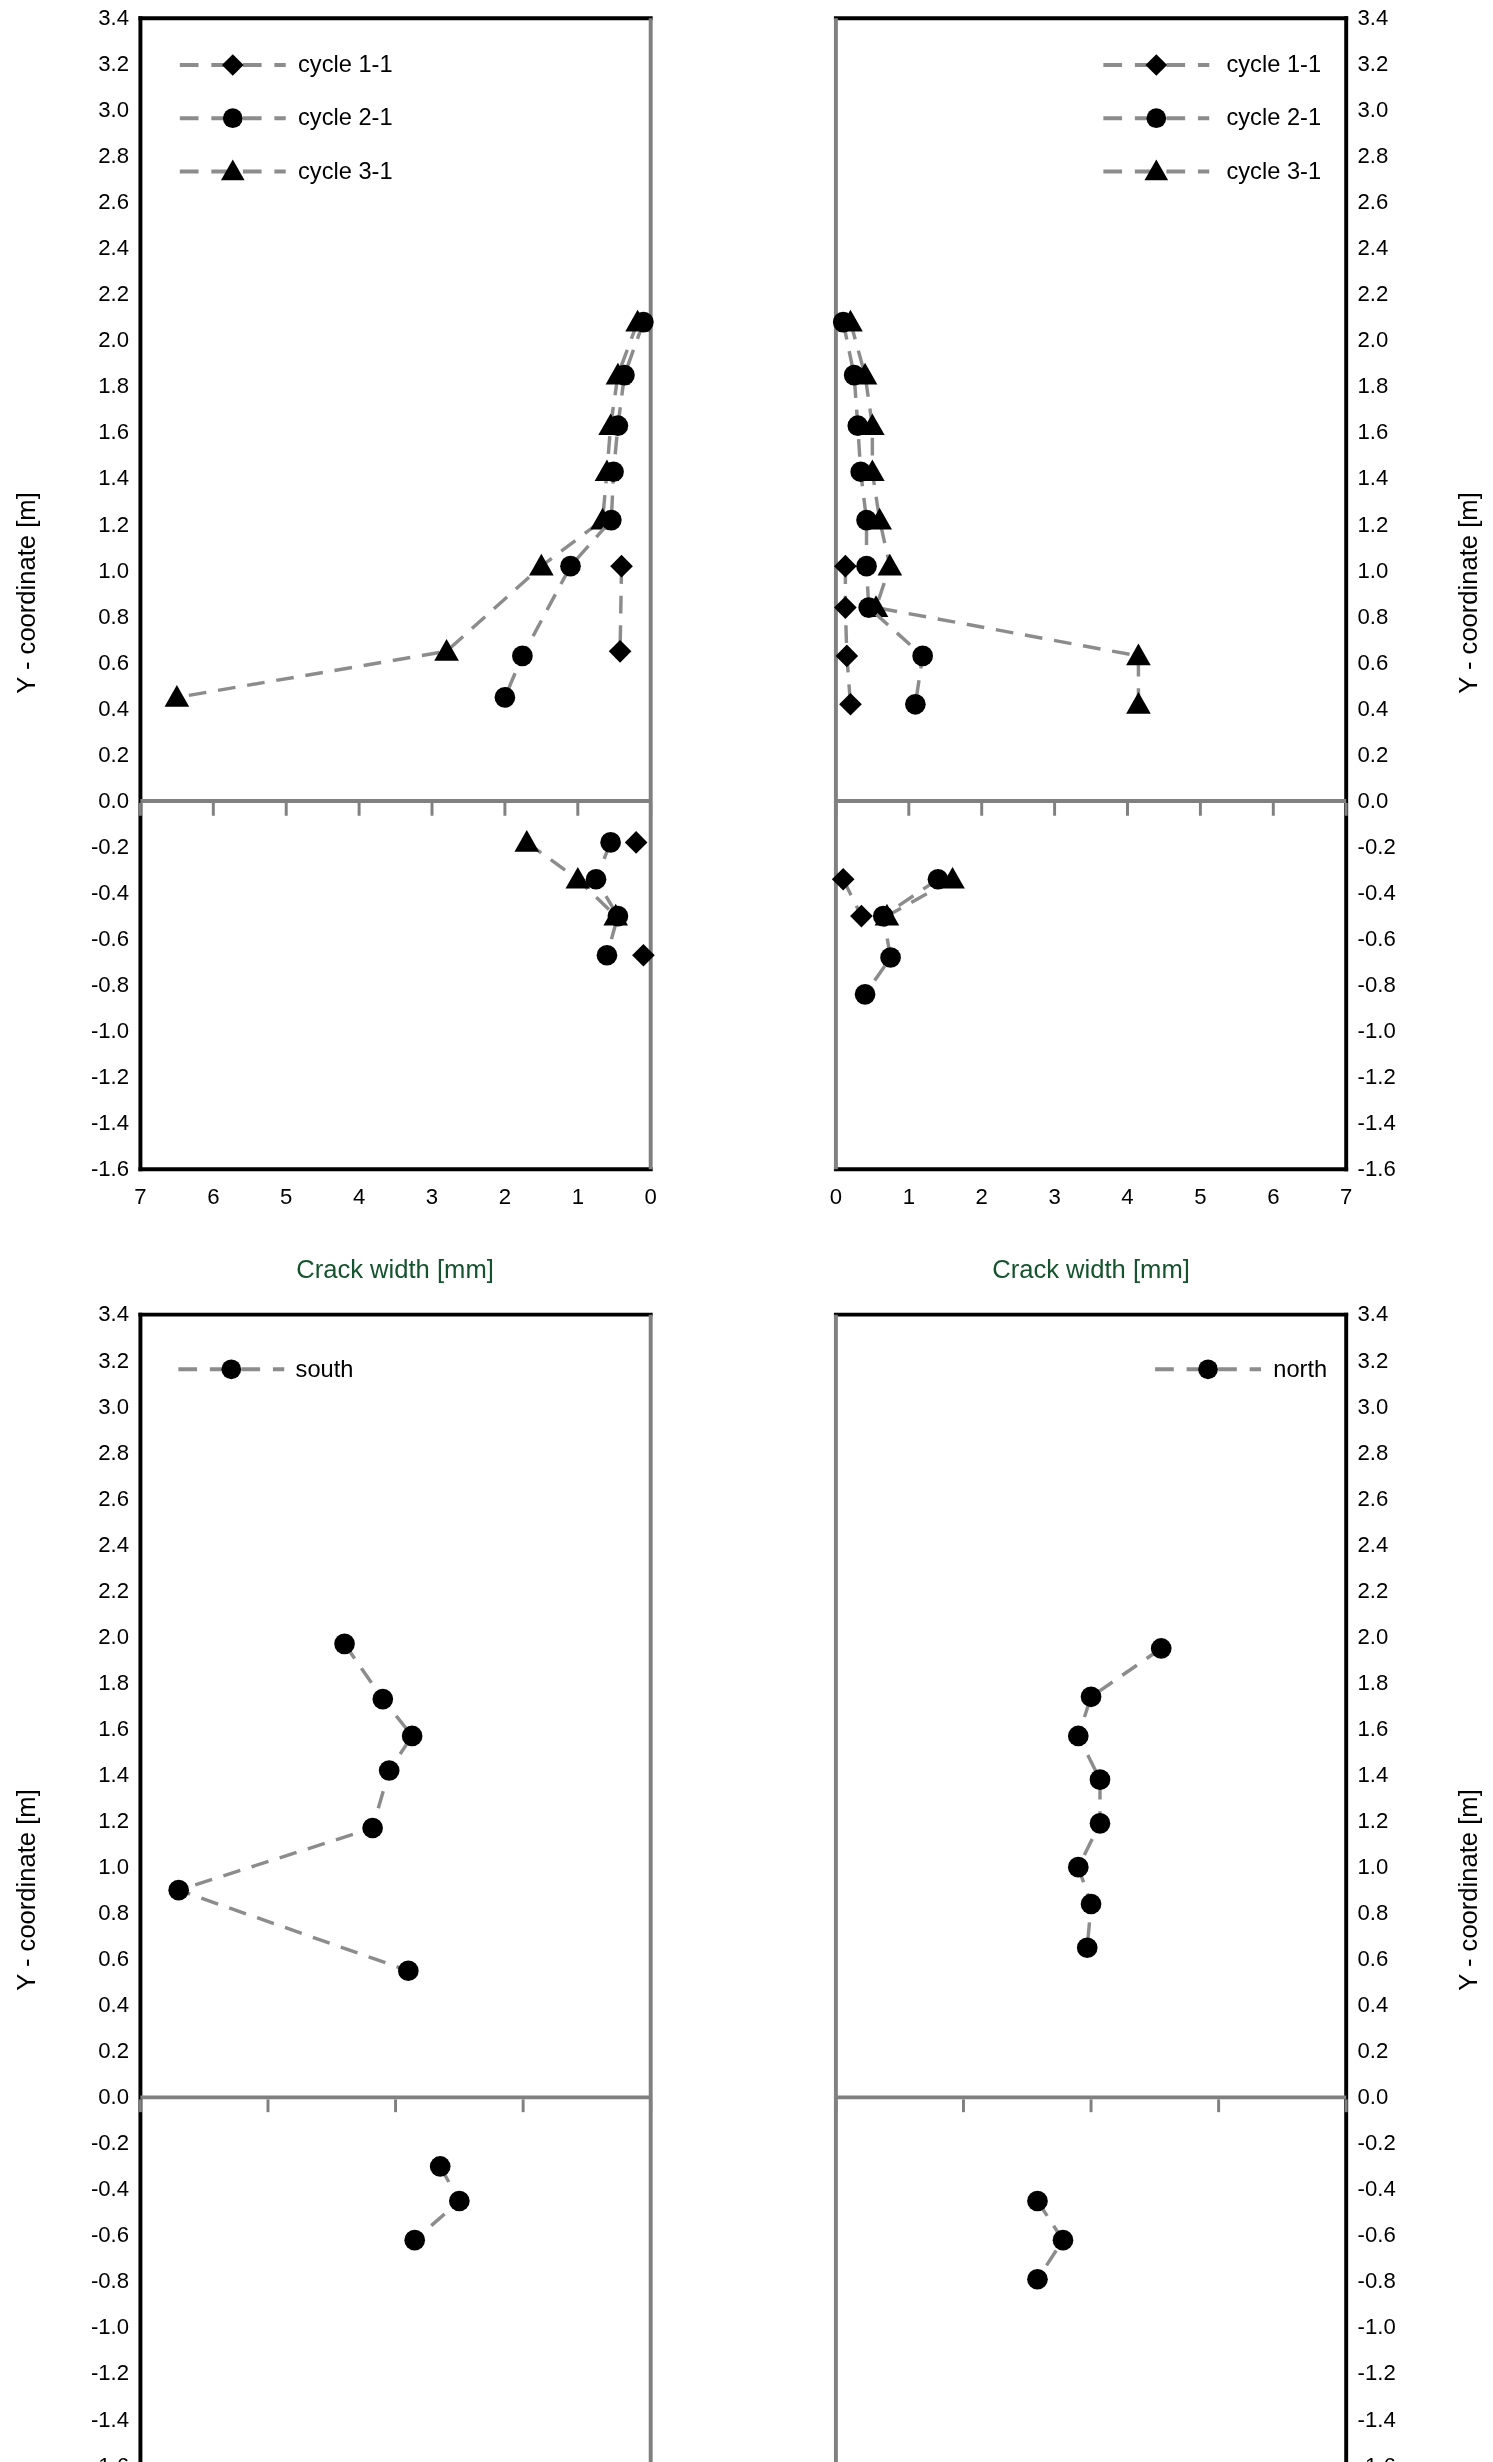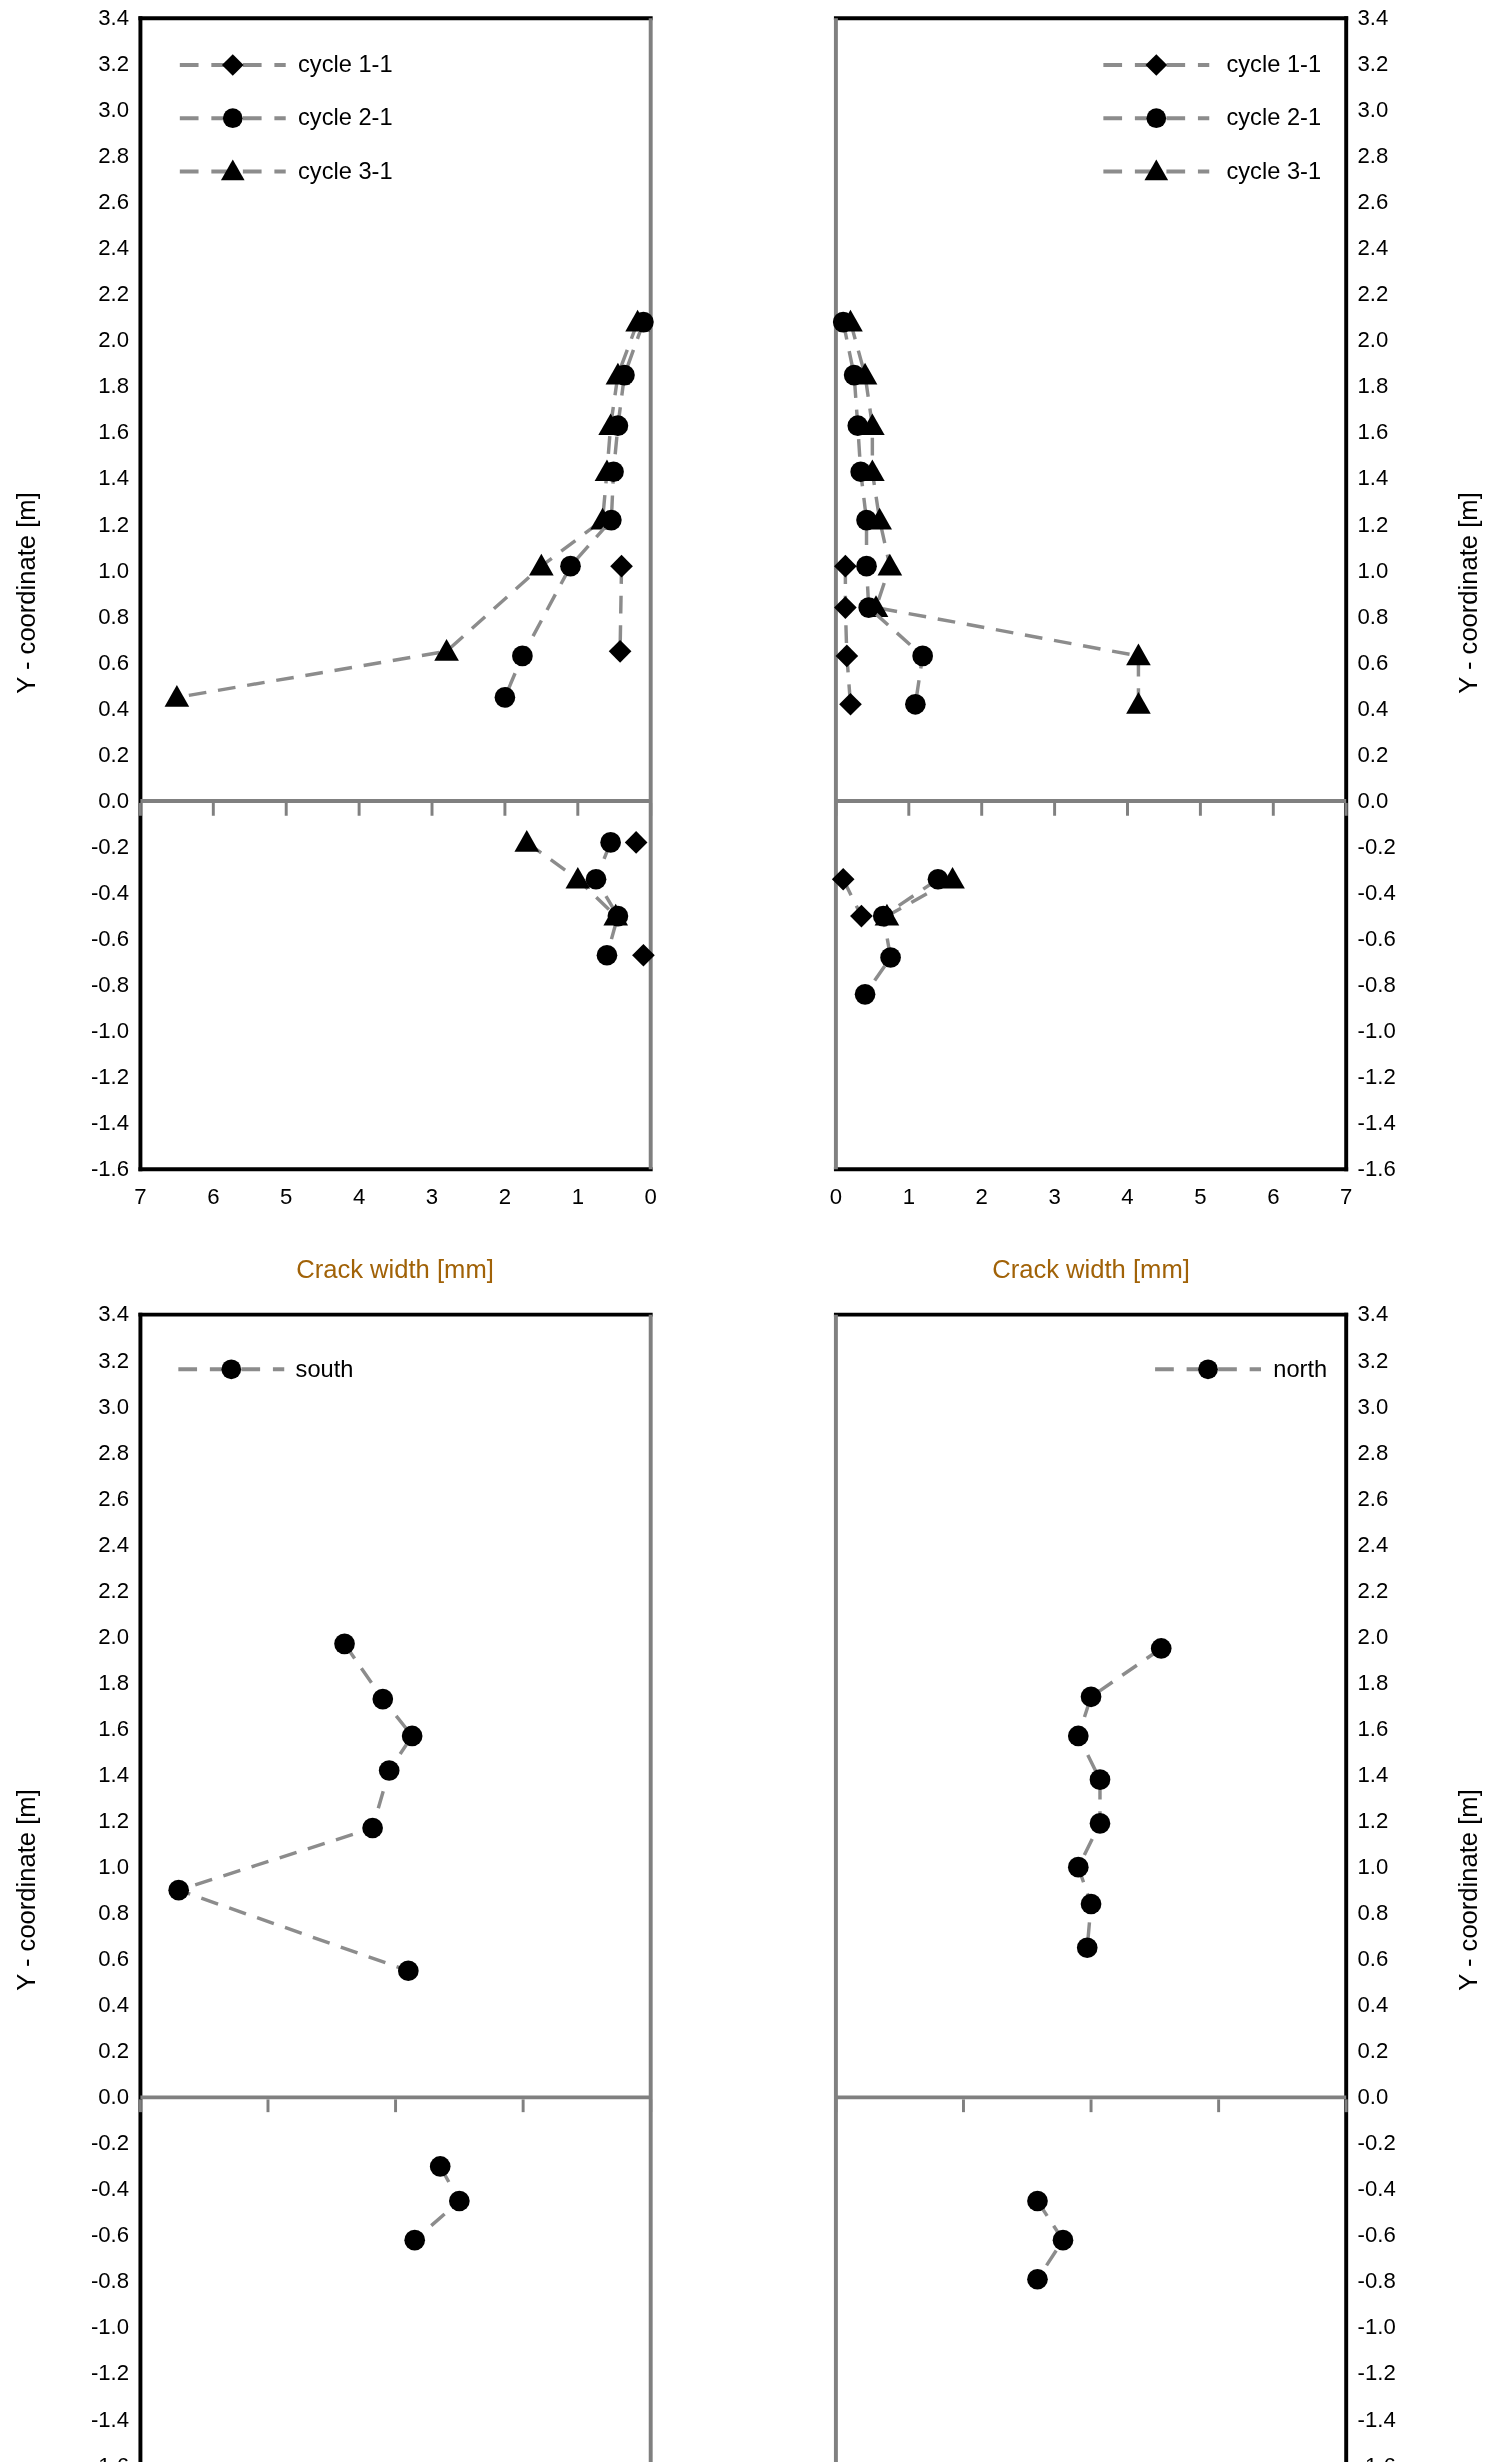--- a/index.html
+++ b/index.html
@@ -2,21 +2,21 @@
 <html style="font-size:7.9px"><head>
 <meta charset="utf-8">
 <style>
   html,body{margin:0;padding:0;background:#ffffff;}
   body{width:1494px;height:2581px;position:relative;font-family:"Liberation Sans",sans-serif;}
   .figure{position:absolute;left:0;top:0;width:1494px;height:2581px;background:#fff;}
   svg.plot-layer{position:absolute;left:0;top:0;}
   .axis-title-y{position:absolute;transform:translate(-50%,-50%) rotate(-90deg);white-space:nowrap;
     font-size:25.6px;color:#000;}
   .axis-title-x{position:absolute;transform:translate(-50%,-50%);white-space:nowrap;
-    font-size:25.6px;color:#a16207;}
+    font-size:25.6px;color:#14532d;}
   .tick-label{font-size:45px;fill:#000;}
   .legend-label{font-size:48px;fill:#000;}
 </style>
 </head>
 <body>
 
 <div class="figure">
   <svg class="plot-layer" id="plot-svg" width="1494" height="2581" viewBox="0 0 3033 5240">
       <rect x="285" y="37" width="1036" height="2337" fill="none"></rect>
       <line x1="281" y1="37" x2="1325" y2="37" stroke="#000000" stroke-width="8"></line>

